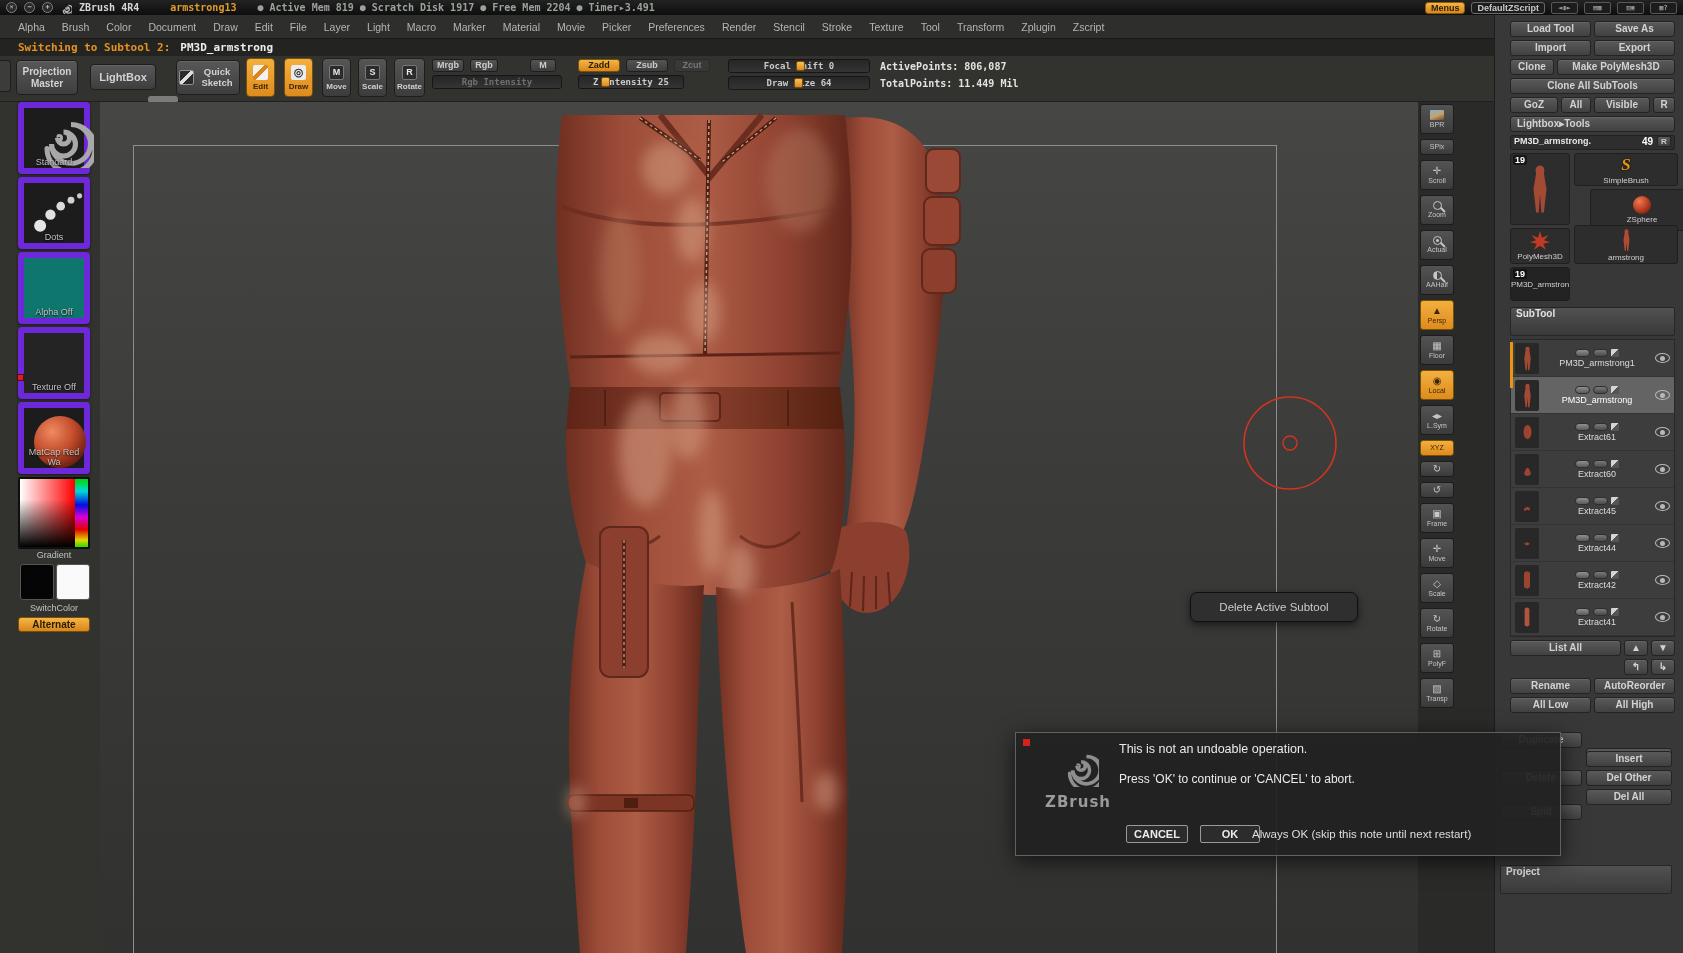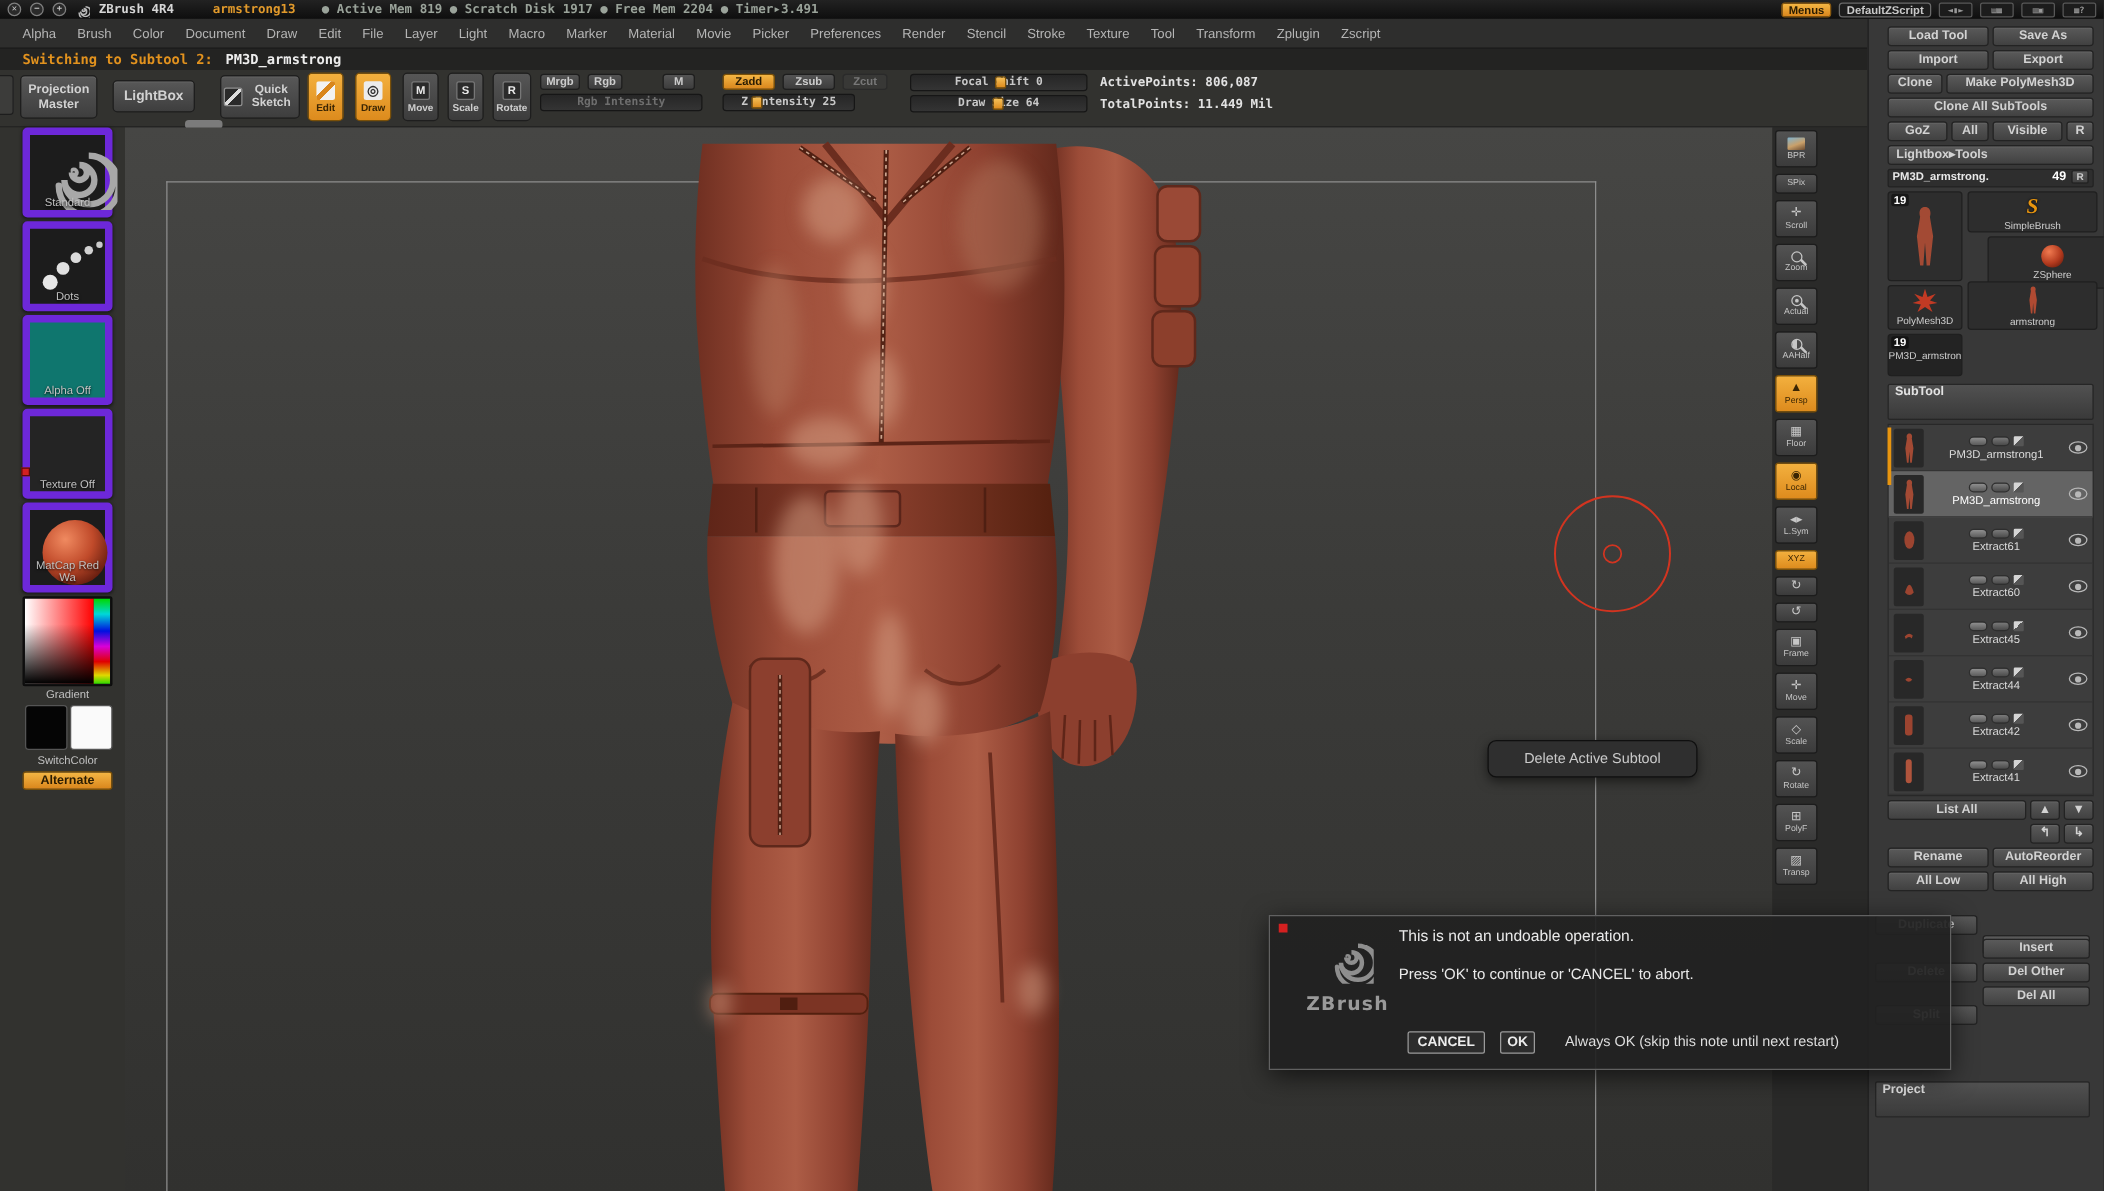--- a/index.html
+++ b/index.html
@@ -695,15 +695,15 @@
   <span class="dlg-red"></span>
   <div class="dlg-logo">
     <svg viewBox="0 0 40 40" width="42" height="42">
         <path d="M20 20 m0 -1 a1 1 0 1 1 -1 1 a4 4 0 1 0 4 -4 a8 8 0 1 1 -8 8 a13 13 0 1 0 13 -13 a16 16 0 1 1 -16 16" fill="none" stroke="#8e8e8e" stroke-width="3.4" stroke-linecap="round"></path>
       </svg>
     <div class="word">ZBrush</div>
   </div>
   <div class="dlg-l1">This is not an undoable operation.</div>
   <div class="dlg-l2">Press 'OK' to continue or 'CANCEL' to abort.</div>
   <div class="dlg-btn" style="left:110px;width:62px">CANCEL</div>
-  <div class="dlg-btn" style="left:184px;width:28px">OK</div>
+  <div class="dlg-btn" style="left:184px;width:60px">OK</div>
   <div class="dlg-always">Always OK (skip this note until next restart)</div>
 </div>
 
 </body></html>

